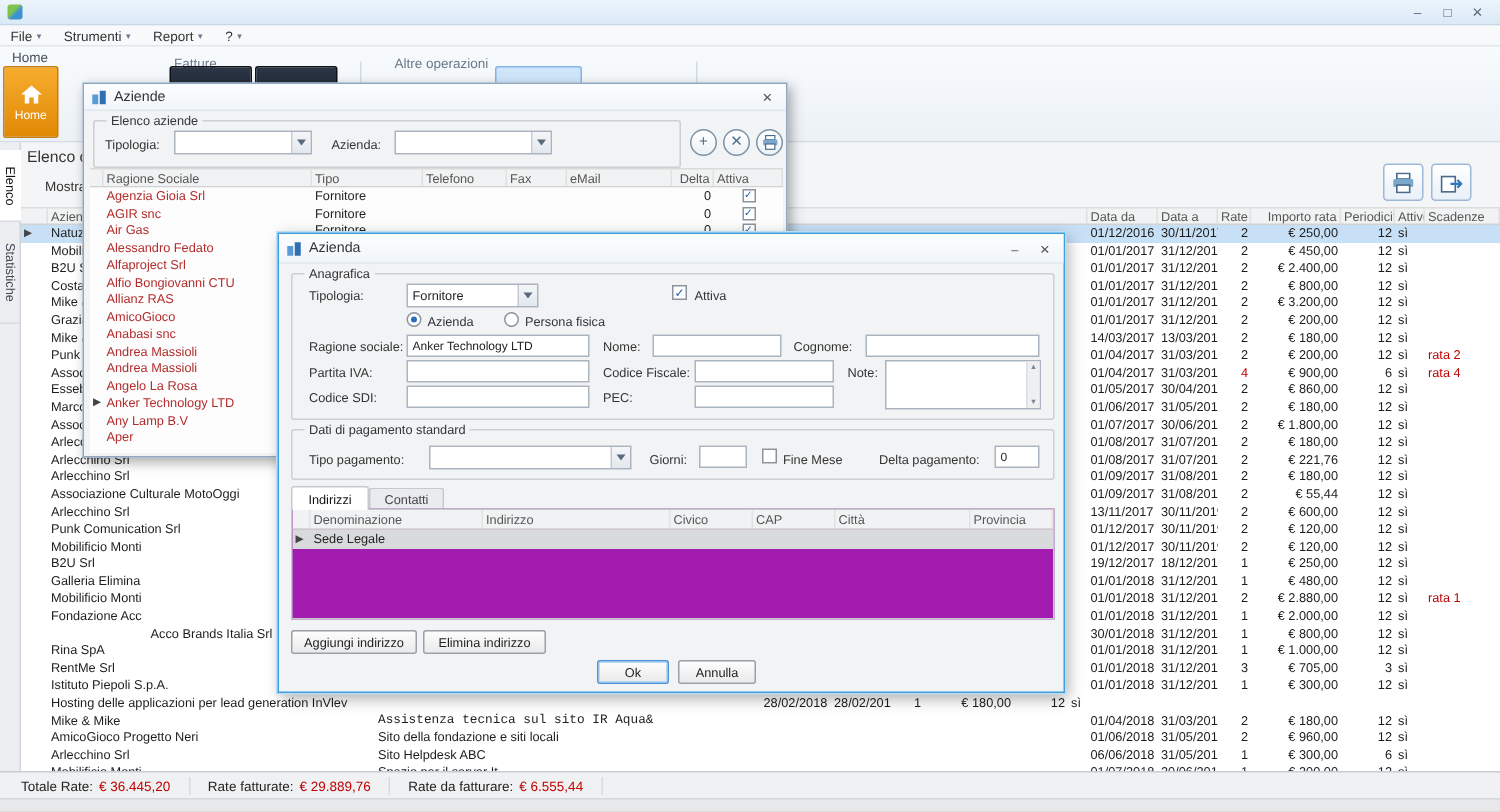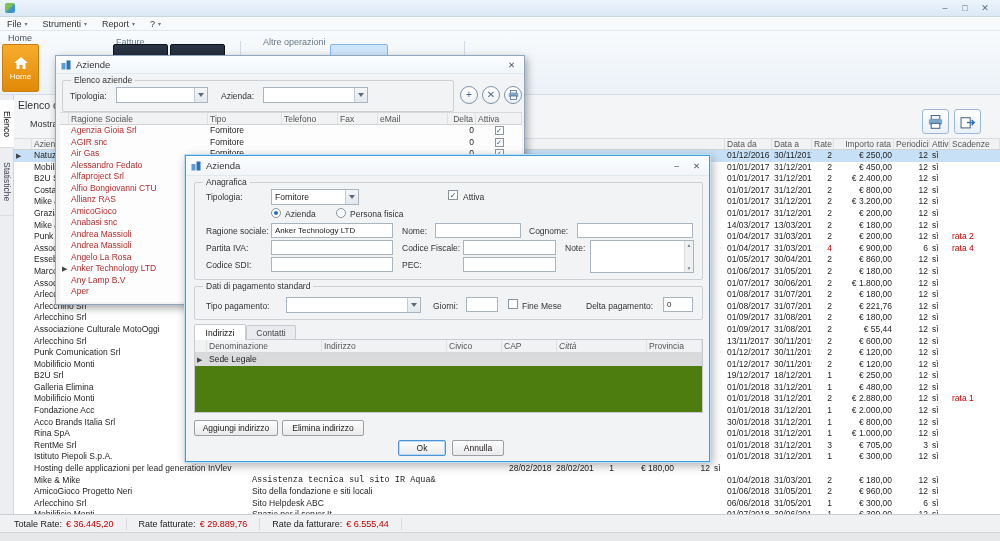--- a/index.html
+++ b/index.html
@@ -93,21 +93,21 @@
   .az-c{font-size:8.5px;color:#222;padding:0 2px;white-space:nowrap;overflow:hidden;flex:none}
   .az-h{color:#555;line-height:12px;border-right:1px solid #e0e0e0}
   .az-name{color:#b32b2b}
   .cbx-inline{display:inline-block;width:9px;height:9px;background:#fff;border:1px solid #8a949e;font-size:7px;line-height:8px;text-align:center;color:#1d5fa8;vertical-align:middle}
 
   
   .dlg-azienda{left:185px;top:155px;width:525px;height:307px;border:1px solid #3f9ede;box-shadow:0 0 0 1px #bdddf2,2px 3px 10px rgba(0,0,0,.35);z-index:20}
   .dlg-azienda .dlg-titlebar{height:20px}
   .tab{position:absolute;height:15px;font-size:8.5px;display:flex;align-items:center;justify-content:center;border:1px solid #c6cad0;border-bottom:none;background:#e9ebee;color:#444;border-radius:2px 2px 0 0}
   .tab.active{background:#fff;height:16px;color:#111;z-index:2}
-  .ind-grid{position:absolute;left:8px;top:183px;width:509px;height:74px;background:#4d7c0f;border:1px solid #c6cad0;overflow:hidden}
+  .ind-grid{position:absolute;left:8px;top:183px;width:509px;height:74px;background:#a21caf;border:1px solid #c6cad0;overflow:hidden}
   .ind-head{display:flex;height:13px;background:#f1f2f3;border-bottom:1px solid #d8d8d8}
   .ind-row{display:flex;height:13px;line-height:13px;background:#d8dadc}
   .ind-c{font-size:8.5px;color:#222;padding:0 2px;white-space:nowrap;overflow:hidden;flex:none}
   .ind-h{color:#555;line-height:12px;border-right:1px solid #e2e2e2}
   .note-box{position:absolute;background:#fff;border:1px solid #a9b4be}
   .note-sb{position:absolute;right:0;top:0;bottom:0;width:9px;background:#eef0f2;border-left:1px solid #dadcde;display:flex;flex-direction:column;justify-content:space-between;align-items:center;font-size:5px;color:#789;padding:1px 0}
   .mark{font-size:7px;color:#444}
 </style>
 </head>
 <body>
@@ -519,21 +519,21 @@
           <div class="mg-c" style="width: 47px;">01/01/2018</div>
           <div class="mg-c" style="width: 40px;">31/12/2018</div>
           <div class="mg-c ar" style="width: 22px;">1</div>
           <div class="mg-c ar" style="width: 60px;">€ 2.000,00</div>
           <div class="mg-c ar" style="width: 36px;">12</div>
           <div class="mg-c" style="width: 20px;">sì</div>
           <div class="mg-c" style="width: 50px;"></div>
         </div>
         <div class="mg-row">
           <div class="mg-c mark" style="width: 18px;"></div>
-          <div class="mg-c" style="width: 218px;">Acco Brands Italia Srl</div>
+          <div class="mg-c" style="width: 218px; text-align: center;">Acco Brands Italia Srl</div>
           <div class="mg-c" style="width: 475px;"></div>
           <div class="mg-c" style="width: 47px;">30/01/2018</div>
           <div class="mg-c" style="width: 40px;">31/12/2018</div>
           <div class="mg-c ar" style="width: 22px;">1</div>
           <div class="mg-c ar" style="width: 60px;">€ 800,00</div>
           <div class="mg-c ar" style="width: 36px;">12</div>
           <div class="mg-c" style="width: 20px;">sì</div>
           <div class="mg-c" style="width: 50px;"></div>
         </div>
         <div class="mg-row">
@@ -918,21 +918,21 @@
     <div class="tab active" style="left:8px;top:168px;width:52px">Indirizzi</div>
     <div class="tab" style="left:60px;top:169px;width:50px">Contatti</div>
 
     <div class="ind-grid">
       <div class="ind-head" id="ind-head">
           <div class="ind-c ind-h" style="width: 12px;"></div>
           <div class="ind-c ind-h" style="width: 115px;">Denominazione</div>
           <div class="ind-c ind-h" style="width: 125px;">Indirizzo</div>
           <div class="ind-c ind-h" style="width: 55px;">Civico</div>
           <div class="ind-c ind-h" style="width: 55px;">CAP</div>
-          <div class="ind-c ind-h" style="width: 90px; font-style: italic;">Città</div>
+          <div class="ind-c ind-h" style="width: 90px;">Città</div>
           <div class="ind-c ind-h" style="width: 55px;">Provincia</div>
         </div>
       <div id="ind-rows">
           <div class="ind-row">
             <div class="ind-c mark" style="width: 12px;">▶</div>
             <div class="ind-c" style="width: 115px;">Sede Legale</div>
             <div class="ind-c" style="width: 125px;"></div>
             <div class="ind-c" style="width: 55px;"></div>
             <div class="ind-c" style="width: 55px;"></div>
             <div class="ind-c" style="width: 90px;"></div>

